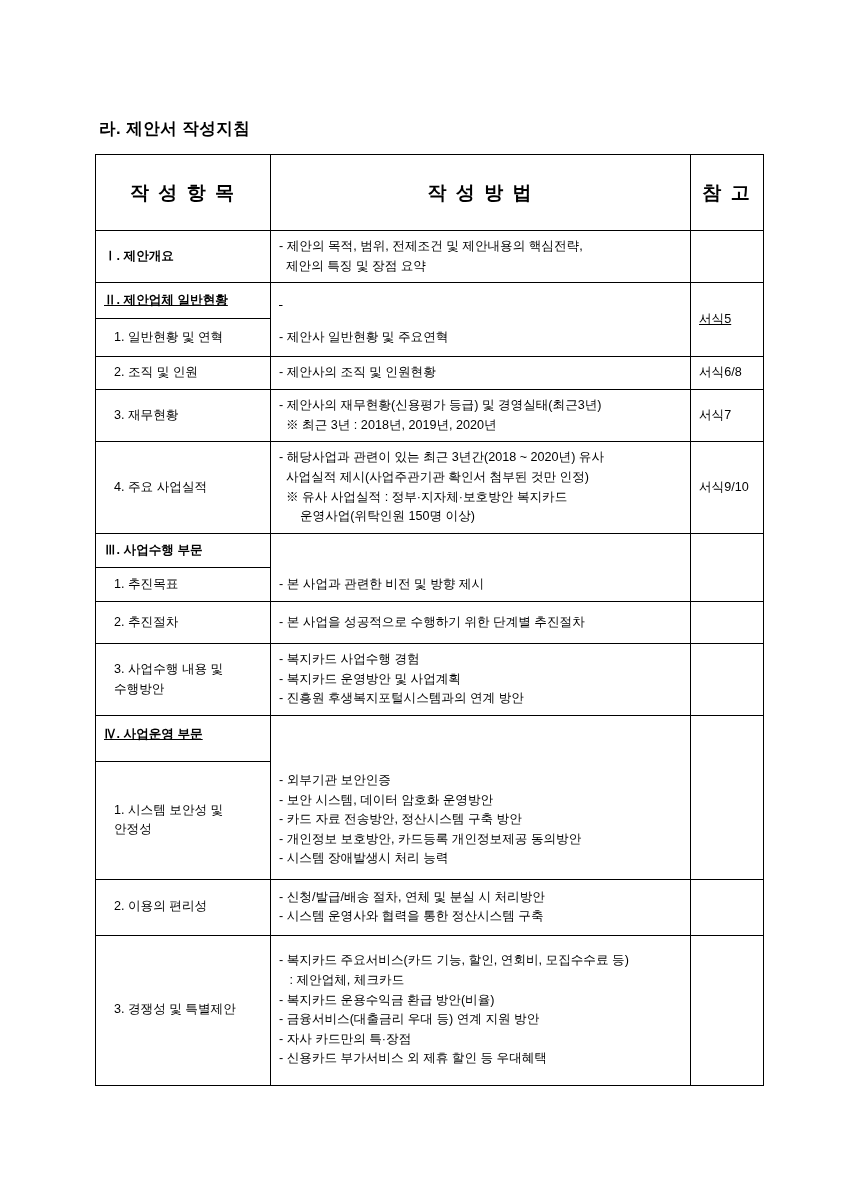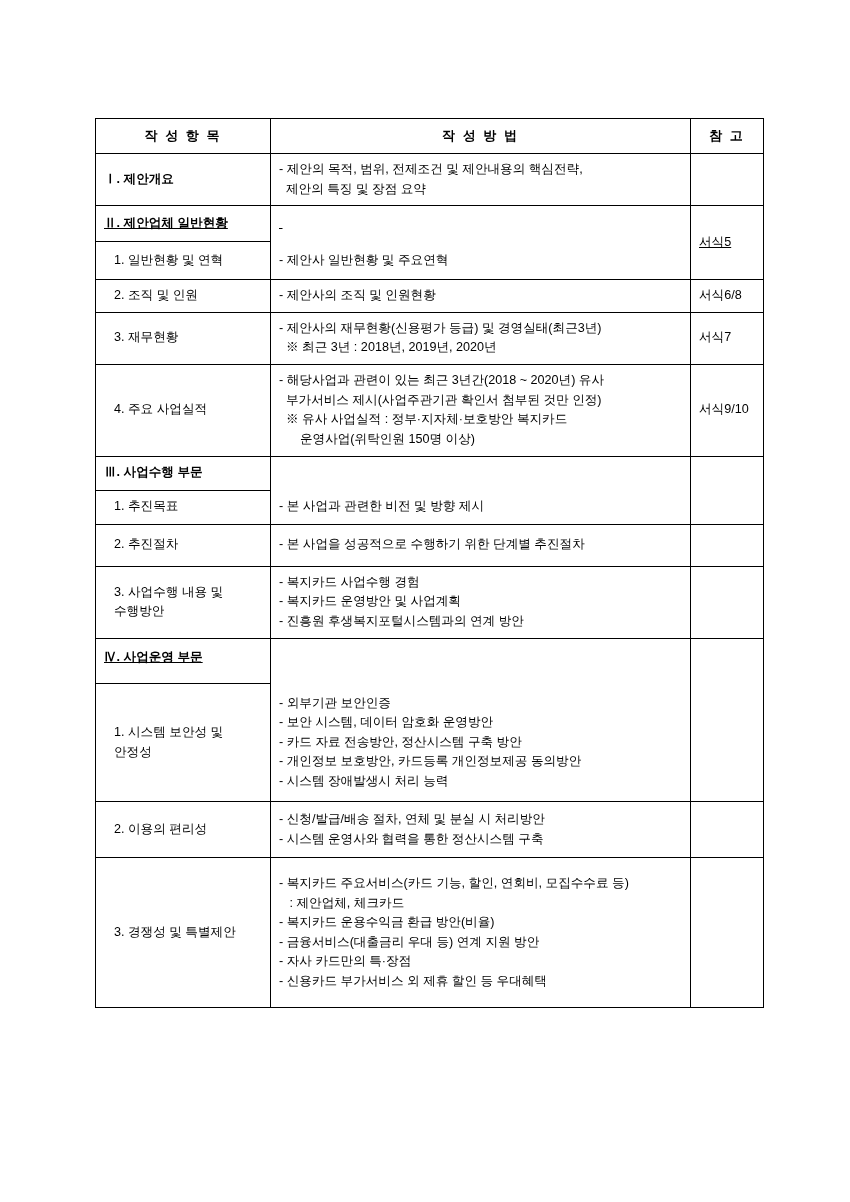--- a/index.html
+++ b/index.html
@@ -40,23 +40,23 @@
   table.guide th, table.guide td {
     border: 1px solid #000;
     vertical-align: middle;
     font-size: 12.6px;
     line-height: 1.55;
     padding: 6px 8px;
   }
   table.guide thead th {
     text-align: center;
     font-weight: bold;
-    font-size: 13px;
+    font-size: 19px;
     letter-spacing: 2px;
-    padding: 7px 4px;
+    padding: 23px 4px;
   }
   .col-item {
     text-align: left;
     padding-left: 10px;
     white-space: pre-line;
   }
   .col-item.bold {
     font-weight: bold;
   }
   .col-item.indent {
@@ -79,20 +79,21 @@
     padding-top: 12px;
     padding-bottom: 12px;
     margin-left: 20px;
   }
 </style>
 </head>
 <body>
 
 <div class="page">
 
+  <div class="doc-heading">라. 제안서 작성지침</div>
 
   <table class="guide">
     <colgroup>
       <col class="c1">
         <col class="c2">
         <col class="c3">
     </colgroup>
     <thead>
       <tr>
         <th>작 성 항 목</th>
@@ -132,21 +133,21 @@
           <td class="col-method">
             <span class="line">- 제안사의 재무현황(신용평가 등급) 및 경영실태(최근3년)</span>
             <span class="line">  ※ 최근 3년 : 2018년, 2019년, 2020년</span>
           </td>
           <td class="col-ref">서식7</td>
         </tr>
         <tr style="height: 92px;">
           <td class="col-item indent">4. 주요 사업실적</td>
           <td class="col-method tall-pad">
             <span class="line">- 해당사업과 관련이 있는 최근 3년간(2018 ~ 2020년) 유사</span>
-            <span class="line">  부가서비스 제시(사업주관기관 확인서 첨부된 것만 인정)</span>
+            <span class="line">  사업실적 제시(사업주관기관 확인서 첨부된 것만 인정)</span>
             <span class="line">  ※ 유사 사업실적 : 정부·지자체·보호방안 복지카드</span>
             <span class="line">      운영사업(위탁인원 150명 이상)</span>
           </td>
           <td class="col-ref">서식9/10</td>
         </tr>
         <tr style="height: 34px;">
           <td class="col-item bold">Ⅲ. 사업수행 부문</td>
           <td class="col-method" style="border-bottom: none;">&nbsp;</td>
           <td class="col-ref" style="border-bottom: none;"></td>
         </tr>

